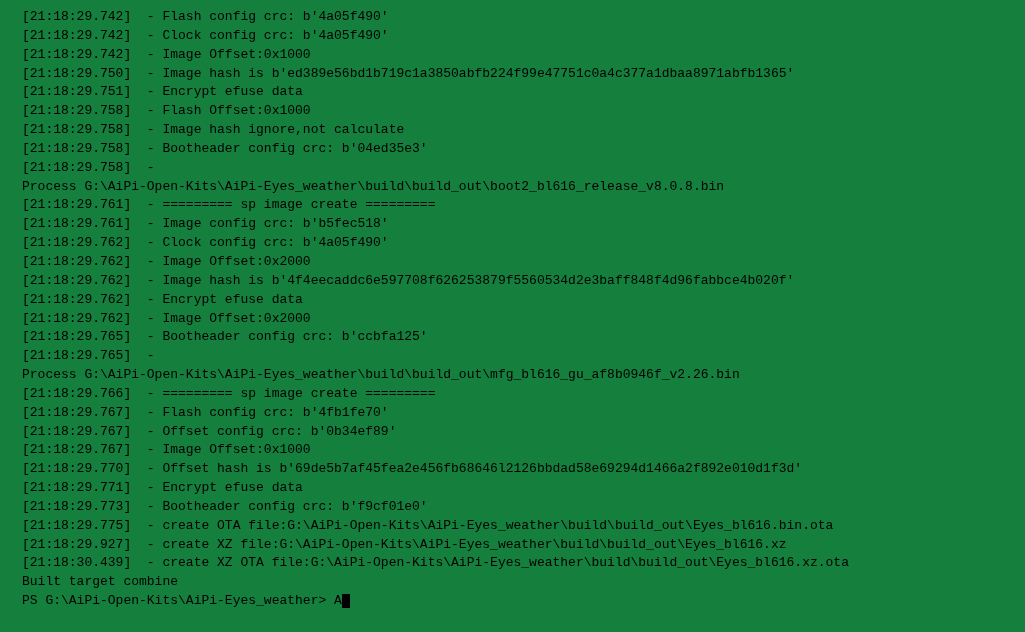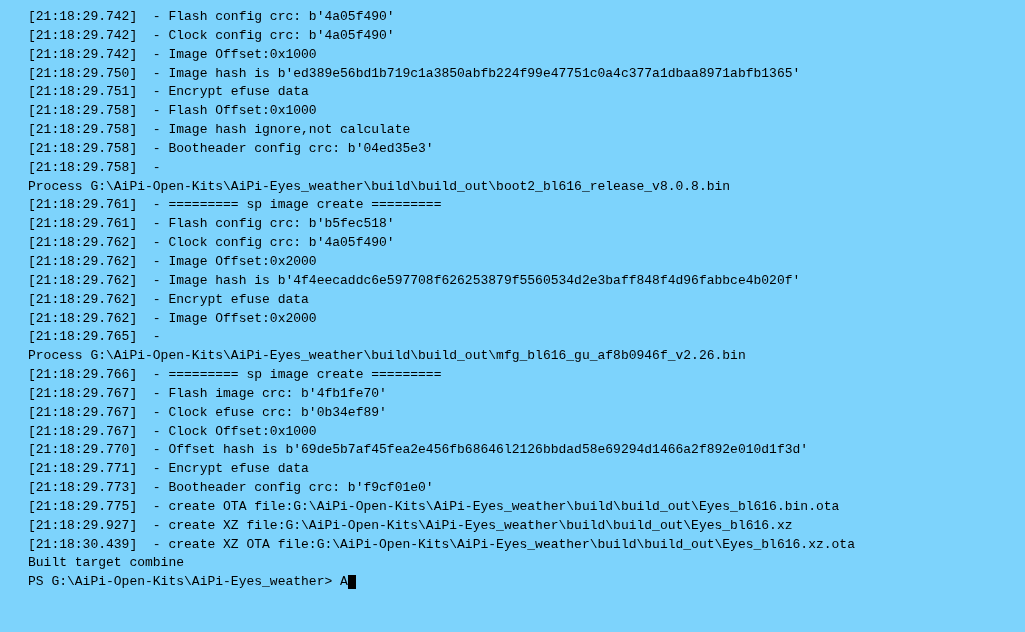--- a/index.html
+++ b/index.html
@@ -10,25 +10,25 @@
     body {
       background-color: #1e1e1e;
       font-family: 'Consolas', 'Courier New', monospace;
       font-size: 13px;
       color: #f0f0f0;
       width: 1025px;
       height: 632px;
       overflow: hidden;
     }
     #terminal {
-      background-color: #7dd3fc;
+      background-color: #15803d;
       color: #000000;
       width: 1025px;
       height: 632px;
-      padding: 8px 28px;
+      padding: 8px 22px;
       overflow: hidden;
       font-family: 'Consolas', 'Courier New', monospace;
       font-size: 13px;
       line-height: 1.45;
     }
     .line {
       white-space: pre;
       display: block;
     }
     .cursor {
@@ -51,32 +51,33 @@
     <span class="line">[21:18:29.742]  - Clock config crc: b'4a05f490'</span>
     <span class="line">[21:18:29.742]  - Image Offset:0x1000</span>
     <span class="line">[21:18:29.750]  - Image hash is b'ed389e56bd1b719c1a3850abfb224f99e47751c0a4c377a1dbaa8971abfb1365'</span>
     <span class="line">[21:18:29.751]  - Encrypt efuse data</span>
     <span class="line">[21:18:29.758]  - Flash Offset:0x1000</span>
     <span class="line">[21:18:29.758]  - Image hash ignore,not calculate</span>
     <span class="line">[21:18:29.758]  - Bootheader config crc: b'04ed35e3'</span>
     <span class="line">[21:18:29.758]  - </span>
     <span class="line">Process G:\AiPi-Open-Kits\AiPi-Eyes_weather\build\build_out\boot2_bl616_release_v8.0.8.bin</span>
     <span class="line">[21:18:29.761]  - ========= sp image create =========</span>
-    <span class="line">[21:18:29.761]  - Flash config crc: b'b5fec518'</span>
+    <span class="line">[21:18:29.761]  - Image config crc: b'b5fec518'</span>
     <span class="line">[21:18:29.762]  - Clock config crc: b'4a05f490'</span>
     <span class="line">[21:18:29.762]  - Image Offset:0x2000</span>
     <span class="line">[21:18:29.762]  - Image hash is b'4f4eecaddc6e597708f626253879f5560534d2e3baff848f4d96fabbce4b020f'</span>
     <span class="line">[21:18:29.762]  - Encrypt efuse data</span>
     <span class="line">[21:18:29.762]  - Image Offset:0x2000</span>
+    <span class="line">[21:18:29.765]  - Bootheader config crc: b'ccbfa125'</span>
     <span class="line">[21:18:29.765]  - </span>
     <span class="line">Process G:\AiPi-Open-Kits\AiPi-Eyes_weather\build\build_out\mfg_bl616_gu_af8b0946f_v2.26.bin</span>
     <span class="line">[21:18:29.766]  - ========= sp image create =========</span>
-    <span class="line">[21:18:29.767]  - Flash image crc: b'4fb1fe70'</span>
-    <span class="line">[21:18:29.767]  - Clock efuse crc: b'0b34ef89'</span>
-    <span class="line">[21:18:29.767]  - Clock Offset:0x1000</span>
+    <span class="line">[21:18:29.767]  - Flash config crc: b'4fb1fe70'</span>
+    <span class="line">[21:18:29.767]  - Offset config crc: b'0b34ef89'</span>
+    <span class="line">[21:18:29.767]  - Image Offset:0x1000</span>
     <span class="line">[21:18:29.770]  - Offset hash is b'69de5b7af45fea2e456fb68646l2126bbdad58e69294d1466a2f892e010d1f3d'</span>
     <span class="line">[21:18:29.771]  - Encrypt efuse data</span>
     <span class="line">[21:18:29.773]  - Bootheader config crc: b'f9cf01e0'</span>
     <span class="line">[21:18:29.775]  - create OTA file:G:\AiPi-Open-Kits\AiPi-Eyes_weather\build\build_out\Eyes_bl616.bin.ota</span>
     <span class="line">[21:18:29.927]  - create XZ file:G:\AiPi-Open-Kits\AiPi-Eyes_weather\build\build_out\Eyes_bl616.xz</span>
     <span class="line">[21:18:30.439]  - create XZ OTA file:G:\AiPi-Open-Kits\AiPi-Eyes_weather\build\build_out\Eyes_bl616.xz.ota</span>
     <span class="line">Built target combine</span>
     <span class="line">PS G:\AiPi-Open-Kits\AiPi-Eyes_weather&gt; A<span class="cursor"></span></span>
   </div>
 

